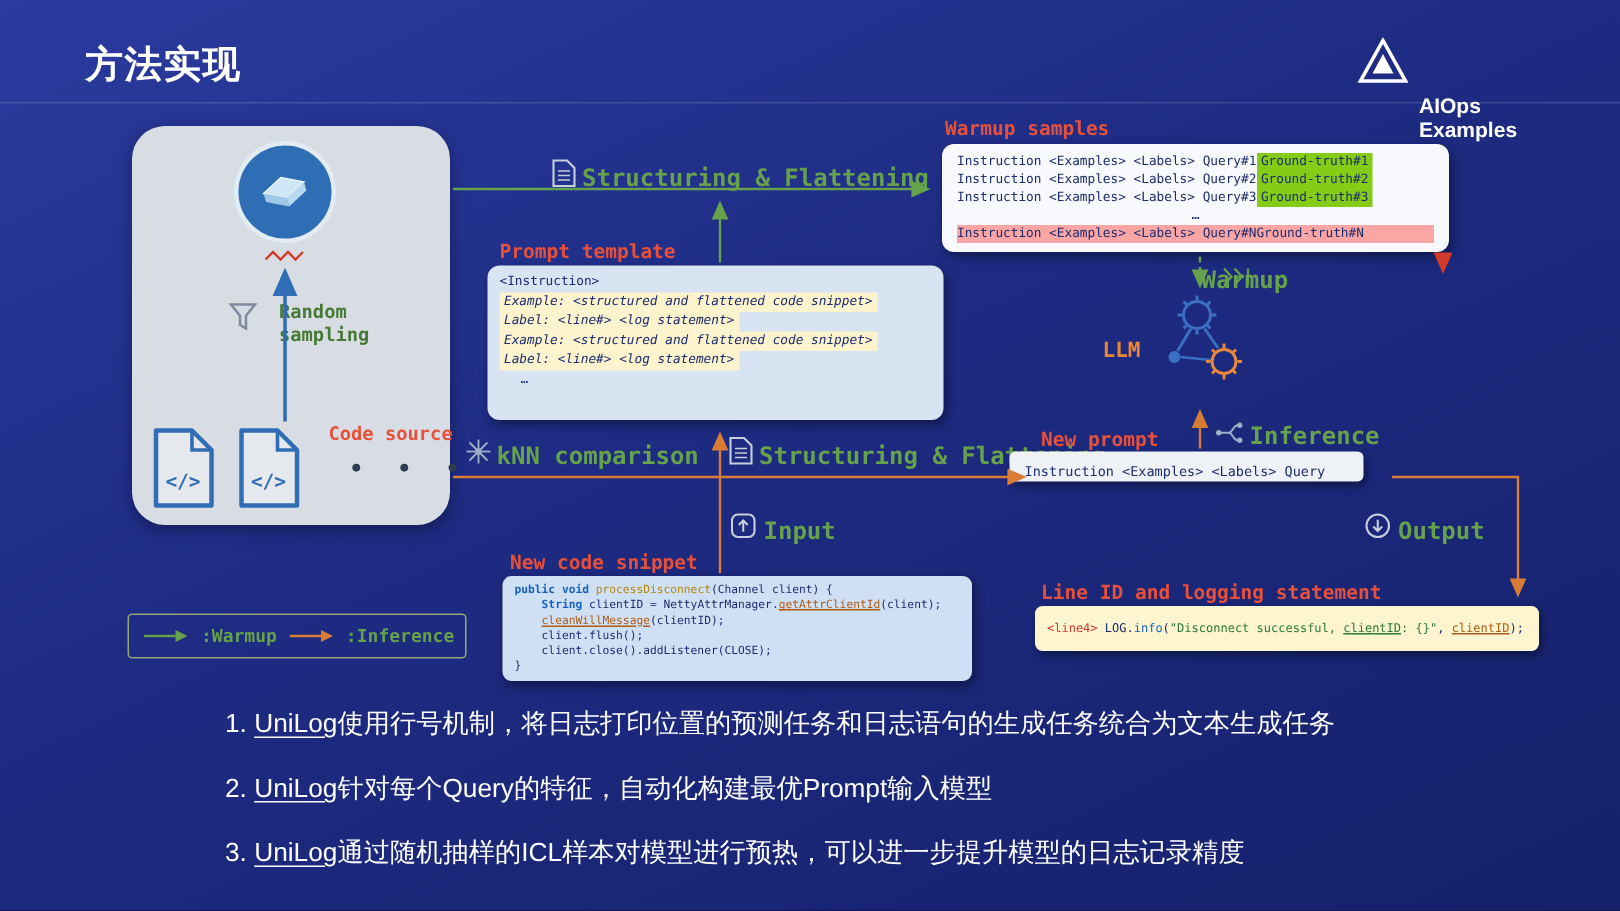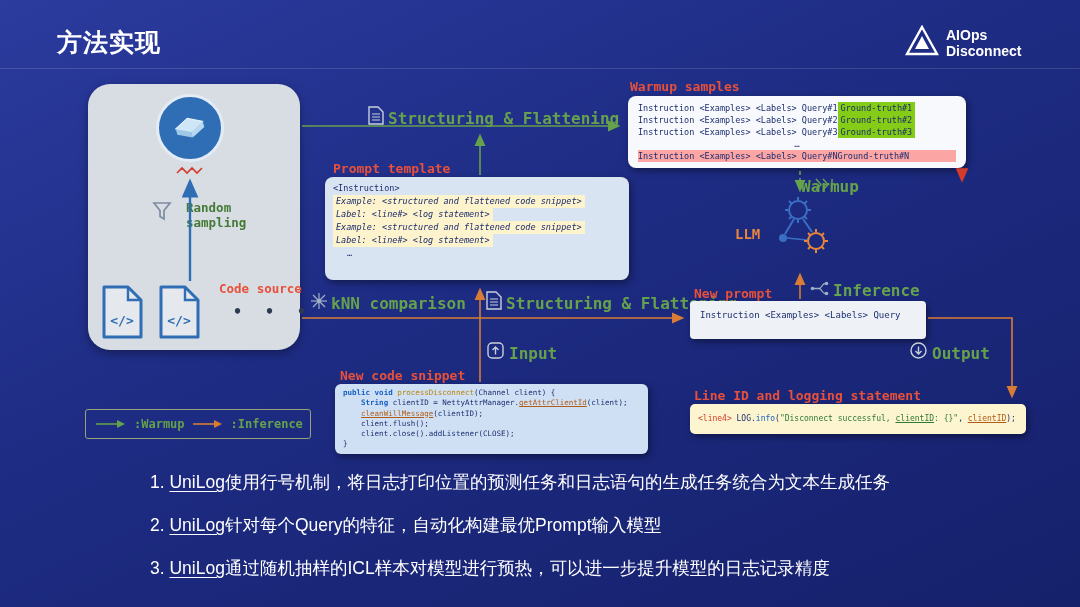--- a/index.html
+++ b/index.html
@@ -12,21 +12,21 @@
   html,body{background:#0e1540;}
   .slide{
     position:relative;width:1080px;height:607px;overflow:hidden;
     background:linear-gradient(155deg,var(--bg1) 0%, #1d2b82 45%, var(--bg2) 100%);
     font-family:"Liberation Sans",sans-serif;
   }
   .abs{position:absolute;}
   .mono{font-family:"DejaVu Sans Mono",monospace;}
   .title{color:#fff;font-size:25px;font-weight:bold;letter-spacing:1px;}
   .divider{height:1px;background:rgba(255,255,255,.14);width:1080px;}
-  .logo-text{color:#fff;font-size:14px;font-weight:bold;line-height:16px;}
+  .logo-text{color:#fff;font-size:14px;font-weight:bold;line-height:16px;margin-top:35px;}
   .lbl-green{color:var(--green);font-size:16px;font-weight:600;white-space:nowrap;}
   .lbl-green-dark{color:var(--green-dark);font-size:12.5px;font-weight:600;line-height:15px;white-space:nowrap;}
   .lbl-red{color:var(--red);font-size:12.5px;font-weight:600;white-space:nowrap;}
   .lbl-llm{color:var(--llm-orange);font-size:14px;font-weight:bold;}
   .panel{width:212px;height:266px;background:var(--panel);border-radius:22px;box-shadow:0 3px 10px rgba(0,0,0,.35);}
   .circle-node{width:68px;height:68px;border-radius:50%;background:var(--node-blue);
     border:3px solid #e3ecf5;display:flex;align-items:center;justify-content:center;}
   .dots{color:#2c3a52;font-size:15px;letter-spacing:7px;font-weight:bold;}
   .white-box{background:#f7f9fc;border-radius:8px;box-shadow:2px 3px 7px rgba(0,0,0,.4);}
   .ws-box{padding:6px 10px;}
@@ -66,21 +66,21 @@
   <div class="abs title" style="left:57px;top:26px">方法实现</div>
   <div class="abs divider" style="left:0;top:68px"></div>
   <div class="abs" style="left:905px;top:25px">
     <svg width="34" height="32" viewBox="0 0 34 32">
       <path d="M17,2 L32,29 H2 Z" fill="none" stroke="#fff" stroke-width="2.4"></path>
       <path d="M17,11 L24,24 H10 Z" fill="#fff"></path>
     </svg>
   </div>
   <div class="abs logo-text" style="left:946px;top:27px">
     <div>AIOps</div>
-    <div>Disconnect</div>
+    <div>Examples</div>
   </div>
 
   <div class="abs panel" style="left:88px;top:84px"></div>
   <div class="abs circle-node" style="left:156px;top:94px">
     <span>
       <svg width="42" height="32" viewBox="0 0 42 32">
         <g transform="rotate(-16 21 16)">
           <path d="M7,13 L21,6 L35,13 L21,20 Z" fill="#cfe6f7" stroke="#eaf4fc" stroke-width="1"></path>
           <path d="M7,13 L7,19 L21,26 L21,20 Z" fill="#9fc8e8"></path>
           <path d="M35,13 L35,19 L21,26 L21,20 Z" fill="#b7d8ef"></path>
@@ -236,21 +236,21 @@
         <path d="M4,8.5 H9 M9,8.5 C12,8.5 12,3.5 15,3.5 M9,8.5 C12,8.5 12,13.5 15,13.5"></path>
       </g>
       <circle cx="16.5" cy="3.5" r="1.8" fill="#9fb0c6"></circle>
       <circle cx="16.5" cy="13.5" r="1.8" fill="#9fb0c6"></circle>
       <circle cx="2.5" cy="8.5" r="1.8" fill="#9fb0c6"></circle>
     </svg>
   </span>
   <div class="abs mono lbl-green" style="left:833px;top:281px">Inference</div>
 
   <div class="abs mono lbl-red" style="left:694px;top:286px;font-size:13px">New prompt</div>
-  <div class="abs np-box mono" style="left:690px;top:301px;width:236px;height:38px">Instruction &lt;Examples&gt; &lt;Labels&gt; Query</div>
+  <div class="abs np-box mono" style="left:673px;top:301px;width:236px;height:20px">Instruction &lt;Examples&gt; &lt;Labels&gt; Query</div>
 
   <span class="abs" style="left:910px;top:342px">
     <svg width="17" height="17" viewBox="0 0 17 17">
       <circle cx="8.5" cy="8.5" r="7.5" fill="none" stroke="#c7d0da" stroke-width="1.4"></circle>
       <path d="M8.5,4.5 V12 M5.5,9 L8.5,12 L11.5,9" fill="none" stroke="#c7d0da" stroke-width="1.4"></path>
     </svg>
   </span>
   <div class="abs mono lbl-green" style="left:932px;top:344px">Output</div>
 
   <div class="abs mono lbl-red" style="left:694px;top:388px;font-size:13px">Line ID and logging statement</div>

